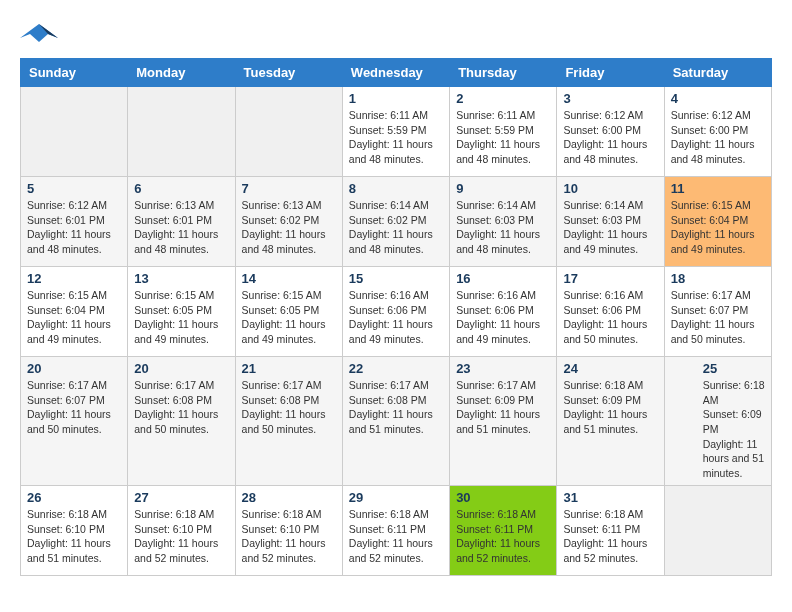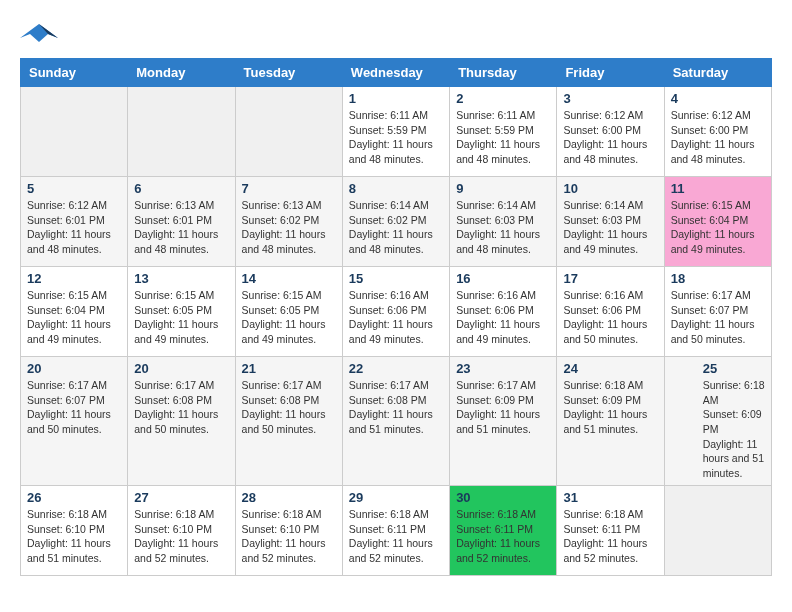--- a/index.html
+++ b/index.html
@@ -154,21 +154,21 @@
           <div class="day-info">Sunrise: 6:14 AM<br>Sunset: 6:02 PM<br>Daylight: 11 hours and 48 minutes.</div>
         </td>
         <td style="background: rgb(245, 245, 245);">
           <div class="day-num">9</div>
           <div class="day-info">Sunrise: 6:14 AM<br>Sunset: 6:03 PM<br>Daylight: 11 hours and 48 minutes.</div>
         </td>
         <td style="background: rgb(245, 245, 245);">
           <div class="day-num">10</div>
           <div class="day-info">Sunrise: 6:14 AM<br>Sunset: 6:03 PM<br>Daylight: 11 hours and 49 minutes.</div>
         </td>
-        <td style="background: #f9a8d4;">
+        <td style="background: #fdba74;">
           <div class="day-num">11</div>
           <div class="day-info">Sunrise: 6:15 AM<br>Sunset: 6:04 PM<br>Daylight: 11 hours and 49 minutes.</div>
         </td>
       </tr>
       <tr>
         <td style="background: rgb(255, 255, 255);">
           <div class="day-num">12</div>
           <div class="day-info">Sunrise: 6:15 AM<br>Sunset: 6:04 PM<br>Daylight: 11 hours and 49 minutes.</div>
         </td>
         <td style="background: rgb(255, 255, 255); margin-left: 41px;">
@@ -236,21 +236,21 @@
           <div class="day-info">Sunrise: 6:18 AM<br>Sunset: 6:10 PM<br>Daylight: 11 hours and 52 minutes.</div>
         </td>
         <td style="background: rgb(255, 255, 255);">
           <div class="day-num">28</div>
           <div class="day-info">Sunrise: 6:18 AM<br>Sunset: 6:10 PM<br>Daylight: 11 hours and 52 minutes.</div>
         </td>
         <td style="background: rgb(255, 255, 255);">
           <div class="day-num">29</div>
           <div class="day-info">Sunrise: 6:18 AM<br>Sunset: 6:11 PM<br>Daylight: 11 hours and 52 minutes.</div>
         </td>
-        <td style="background: #22c55e;">
+        <td style="background: #84cc16;">
           <div class="day-num">30</div>
           <div class="day-info">Sunrise: 6:18 AM<br>Sunset: 6:11 PM<br>Daylight: 11 hours and 52 minutes.</div>
         </td>
         <td style="background: rgb(255, 255, 255);">
           <div class="day-num">31</div>
           <div class="day-info">Sunrise: 6:18 AM<br>Sunset: 6:11 PM<br>Daylight: 11 hours and 52 minutes.</div>
         </td>
         <td class="empty" style="background: rgb(240, 240, 240);"></td>
       </tr>
     </tbody>

